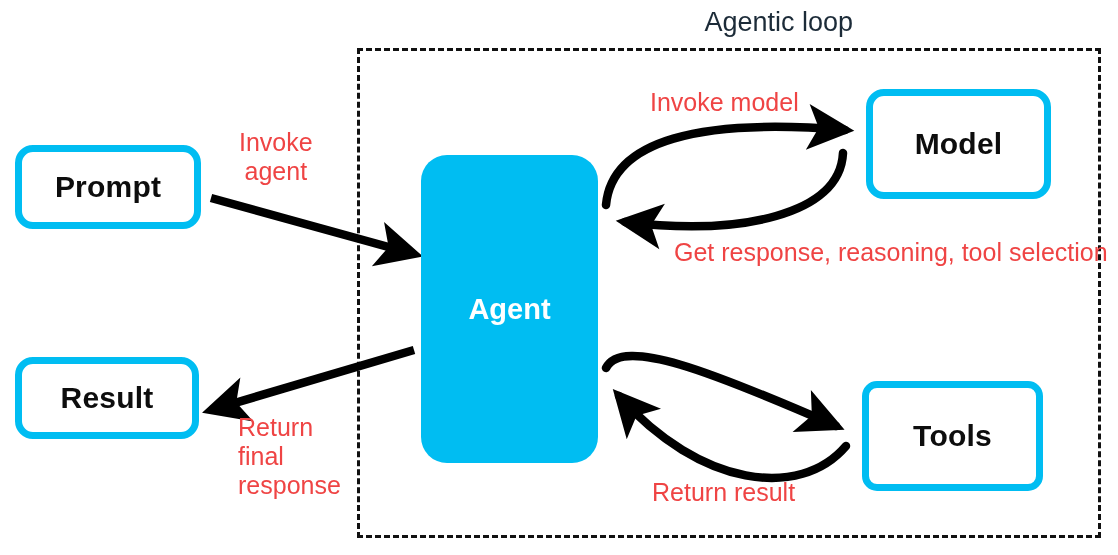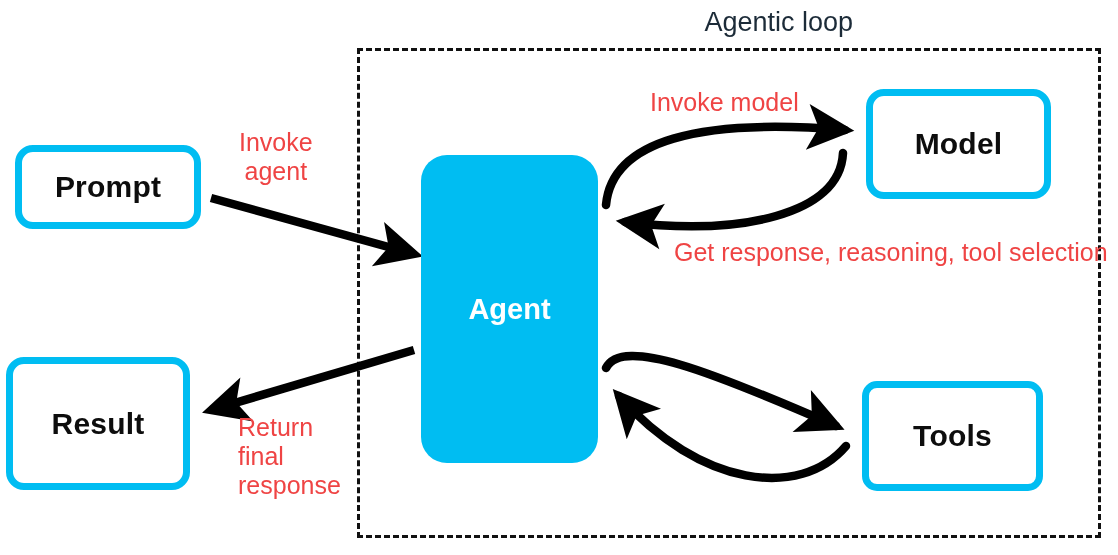--- a/index.html
+++ b/index.html
@@ -59,21 +59,21 @@
     justify-content: center;
   }
   .node-box .node-label {
     font-size: 30px;
     font-weight: bold;
     color: #0d0d0d;
     letter-spacing: 0.2px;
   }
 
   #node-prompt { left: 15px;  top: 145px; width: 186px; height: 84px; }
-  #node-result { left: 6px;  top: 357px; width: 184px; height: 133px; }
+  #node-result { left: 15px;  top: 357px; width: 184px; height: 82px; }
   #node-model  { left: 866px; top: 89px;  width: 185px; height: 110px; }
   #node-tools  { left: 862px; top: 381px; width: 181px; height: 110px; border-radius: 15px; }
 
   
   #node-agent {
     position: absolute;
     left: 421px;
     top: 155px;
     width: 177px;
     height: 308px;
@@ -169,14 +169,15 @@
 
   <div class="edge-label" id="label-return-final">Return
 final
 response</div>
 
   <div class="edge-label" id="label-invoke-model">Invoke model</div>
 
   <div class="edge-label" id="label-get-response">Get response, reasoning, tool selection</div>
 
 
+  <div class="edge-label" id="label-return-result">Return result</div>
 
 </div>
 
 </body></html>

